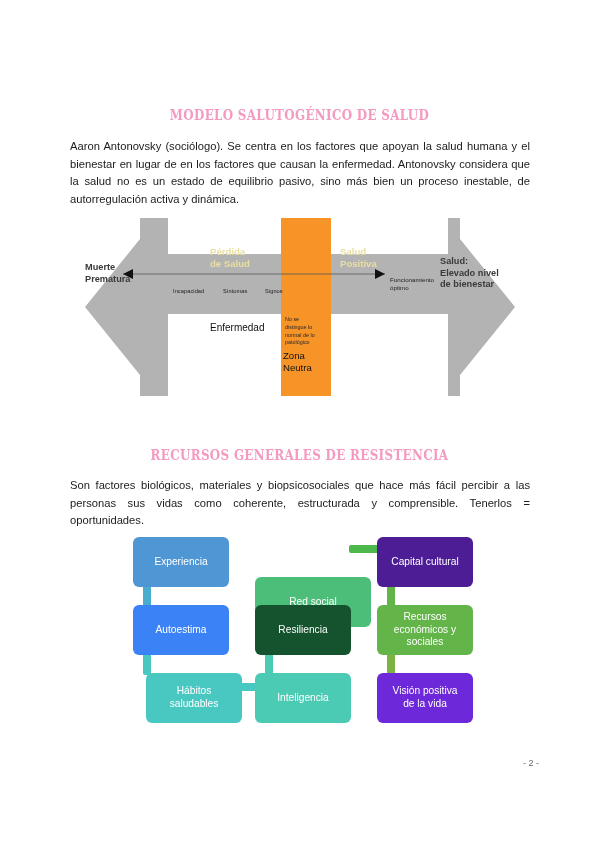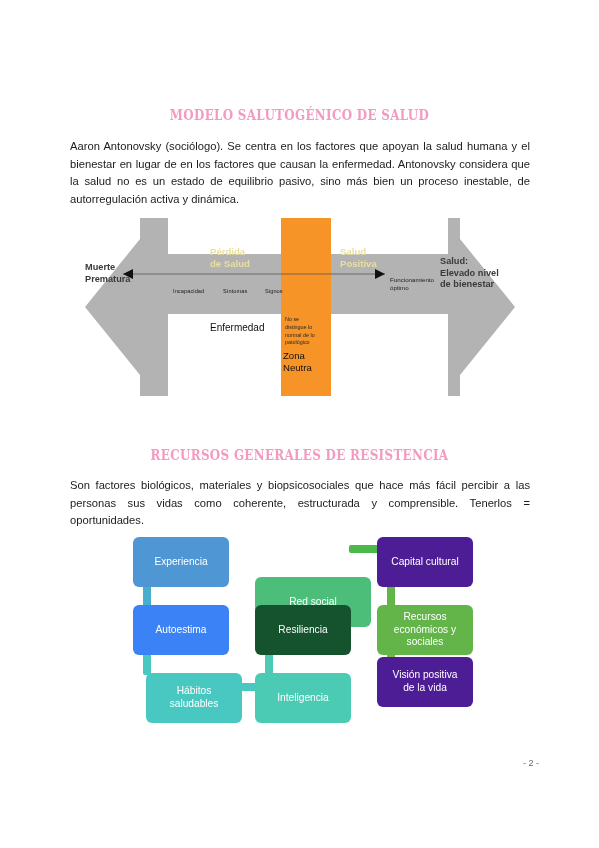--- a/index.html
+++ b/index.html
@@ -163,18 +163,18 @@
       <div class="bx" style="left: 0px; top: 68px; width: 96px; height: 50px; background: #3b82f6;">Autoestima</div>
       <div class="bx" style="left: 13px; top: 136px; width: 96px; height: 50px; background: rgb(73, 200, 194);">Hábitos
 saludables</div>
       <div class="bx" style="left: 122px; top: 0px; width: 116px; height: 50px; background: rgb(76, 190, 121); margin-top: 40px;">Red social</div>
       <div class="bx" style="left: 122px; top: 68px; width: 96px; height: 50px; background: #14532d;">Resiliencia</div>
       <div class="bx" style="left: 122px; top: 136px; width: 96px; height: 50px; background: rgb(75, 203, 180);">Inteligencia</div>
       <div class="bx" style="left: 244px; top: 0px; width: 96px; height: 50px; background: #4c1d95;">Capital cultural</div>
       <div class="bx" style="left: 244px; top: 68px; width: 96px; height: 50px; background: rgb(99, 181, 74);">Recursos
 económicos y
 sociales</div>
-      <div class="bx" style="left: 244px; top: 120px; width: 96px; height: 50px; background: #4c1d95;">Visión positiva
+      <div class="bx" style="left: 244px; top: 136px; width: 96px; height: 50px; background: #6d28d9;">Visión positiva
 de la vida</div>
     </div>
 
   <div class="pagenum">- 2 -</div>
 </div>
 
 </body></html>

